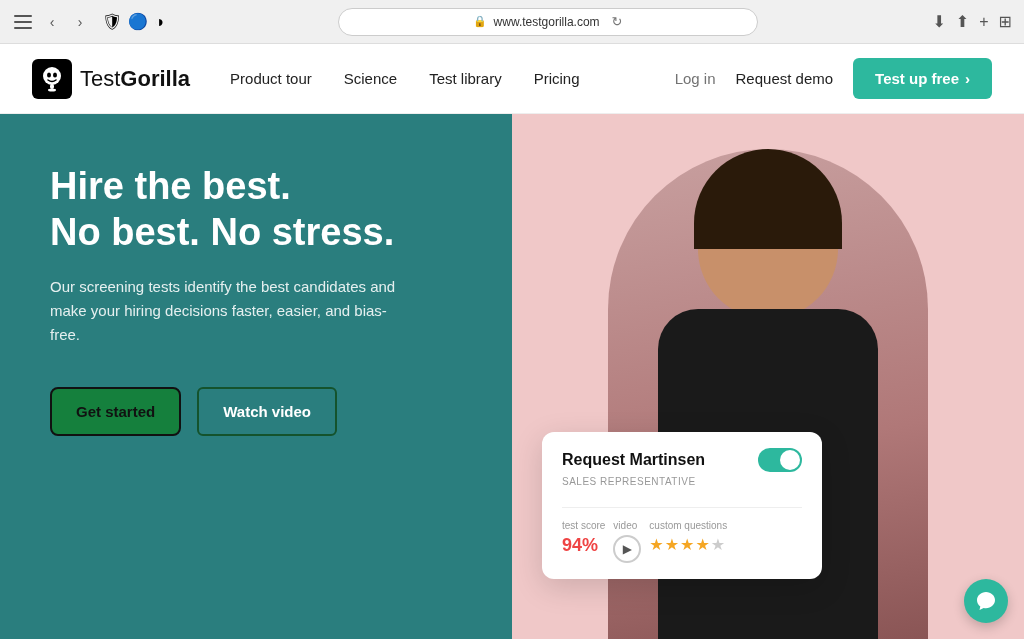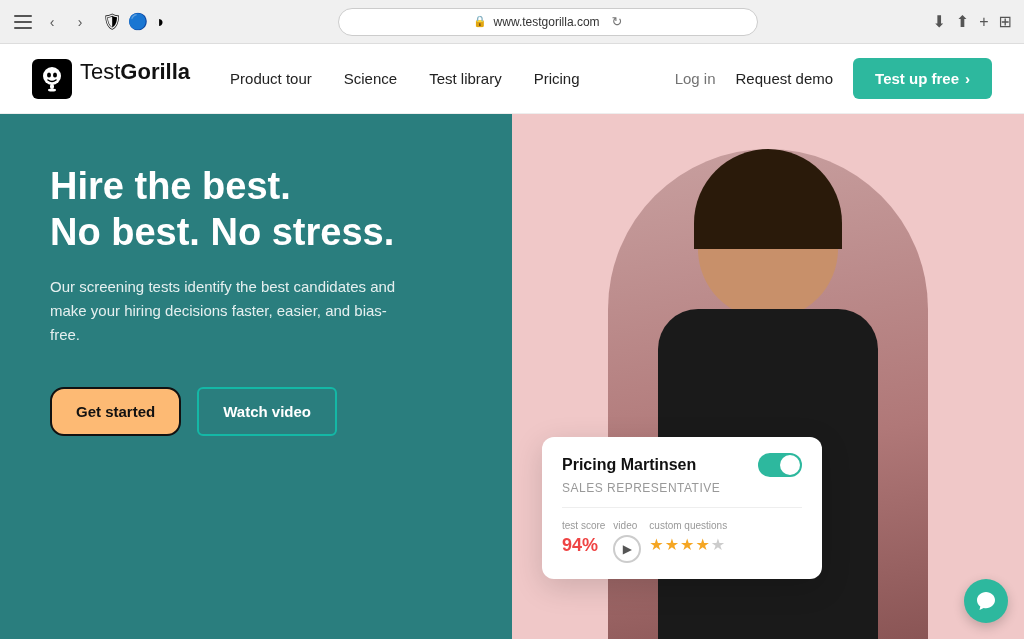--- a/index.html
+++ b/index.html
@@ -61,21 +61,21 @@
       background: #fff;
       height: 70px;
       display: flex;
       align-items: center;
       padding: 0 32px;
       border-bottom: 1px solid #eee;
       position: relative;
       z-index: 10;
     }
     .logo {
-      display: flex; align-items: flex-start; gap: 8px;
+      display: flex; align-items: center; gap: 8px;
       margin-right: 40px; text-decoration: none;
     }
     .logo-icon {
       width: 40px; height: 40px;
       background: #000;
       border-radius: 6px;
       display: flex; align-items: center; justify-content: center;
       color: #fff; font-size: 20px;
     }
     .logo-text {
@@ -133,33 +133,33 @@
       font-size: 15px;
       color: rgba(255,255,255,0.88);
       line-height: 1.6;
       max-width: 360px;
       margin-bottom: 40px;
     }
     .hero-buttons {
       display: flex; gap: 16px;
     }
     .btn-get-started {
-      background: #fdba74;
+      background: #15803d;
       color: #111;
       border: 2px solid #111;
-      border-radius: 14px;
+      border-radius: 8px;
       padding: 14px 24px;
       font-size: 15px;
       font-weight: 700;
       cursor: pointer;
     }
     .btn-watch-video {
       background: transparent;
       color: #fff;
-      border: 2px solid #14b8a6;
+      border: 2px solid #14532d;
       border-radius: 6px;
       padding: 14px 24px;
       font-size: 15px;
       font-weight: 600;
       cursor: pointer;
     }
 
     
     .hero-right {
       background: #f0c8c8;
@@ -198,25 +198,25 @@
       cursor: pointer;
     }
     .toggle-knob {
       width: 20px; height: 20px;
       background: #fff;
       border-radius: 50%;
       position: absolute;
       top: 2px; right: 2px;
     }
     .card-role {
-      font-size: 12px;
+      font-size: 10px;
       color: #999;
       text-transform: uppercase;
       letter-spacing: 0.5px;
-      margin-bottom: 12px;
+      margin-bottom: 20px;
     }
     .card-divider {
       border: none; border-top: 1px solid #eee;
       margin-bottom: 12px;
     }
     .card-metrics {
       display: flex; gap: 8px;
     }
     .metric-label {
       font-size: 10px; color: #999; text-transform: lowercase;
@@ -350,21 +350,21 @@
 
         <div style="position:absolute;top:10px;left:50%;transform:translateX(-50%);width:140px;height:160px;background:#c8906a;border-radius:70px;"></div>
 
         <div style="position:absolute;top:0px;left:50%;transform:translateX(-50%);width:148px;height:100px;background:#2a1a0a;border-radius:74px 74px 0 0;"></div>
 
         <div style="position:absolute;top:160px;left:50%;transform:translateX(-50%);width:220px;height:330px;background:#1a1a1a;border-radius:40px 40px 0 0;"></div>
       </div>
 
       <div class="candidate-card">
         <div class="card-header">
-          <span class="card-name">Pricing Martinsen</span>
+          <span class="card-name">Request Martinsen</span>
           <div class="toggle-switch">
             <div class="toggle-knob"></div>
           </div>
         </div>
         <div class="card-role">Sales Representative</div>
         <hr class="card-divider">
         <div class="card-metrics">
           <div>
             <div class="metric-label">Test score</div>
             <div class="metric-value green">94%</div>

